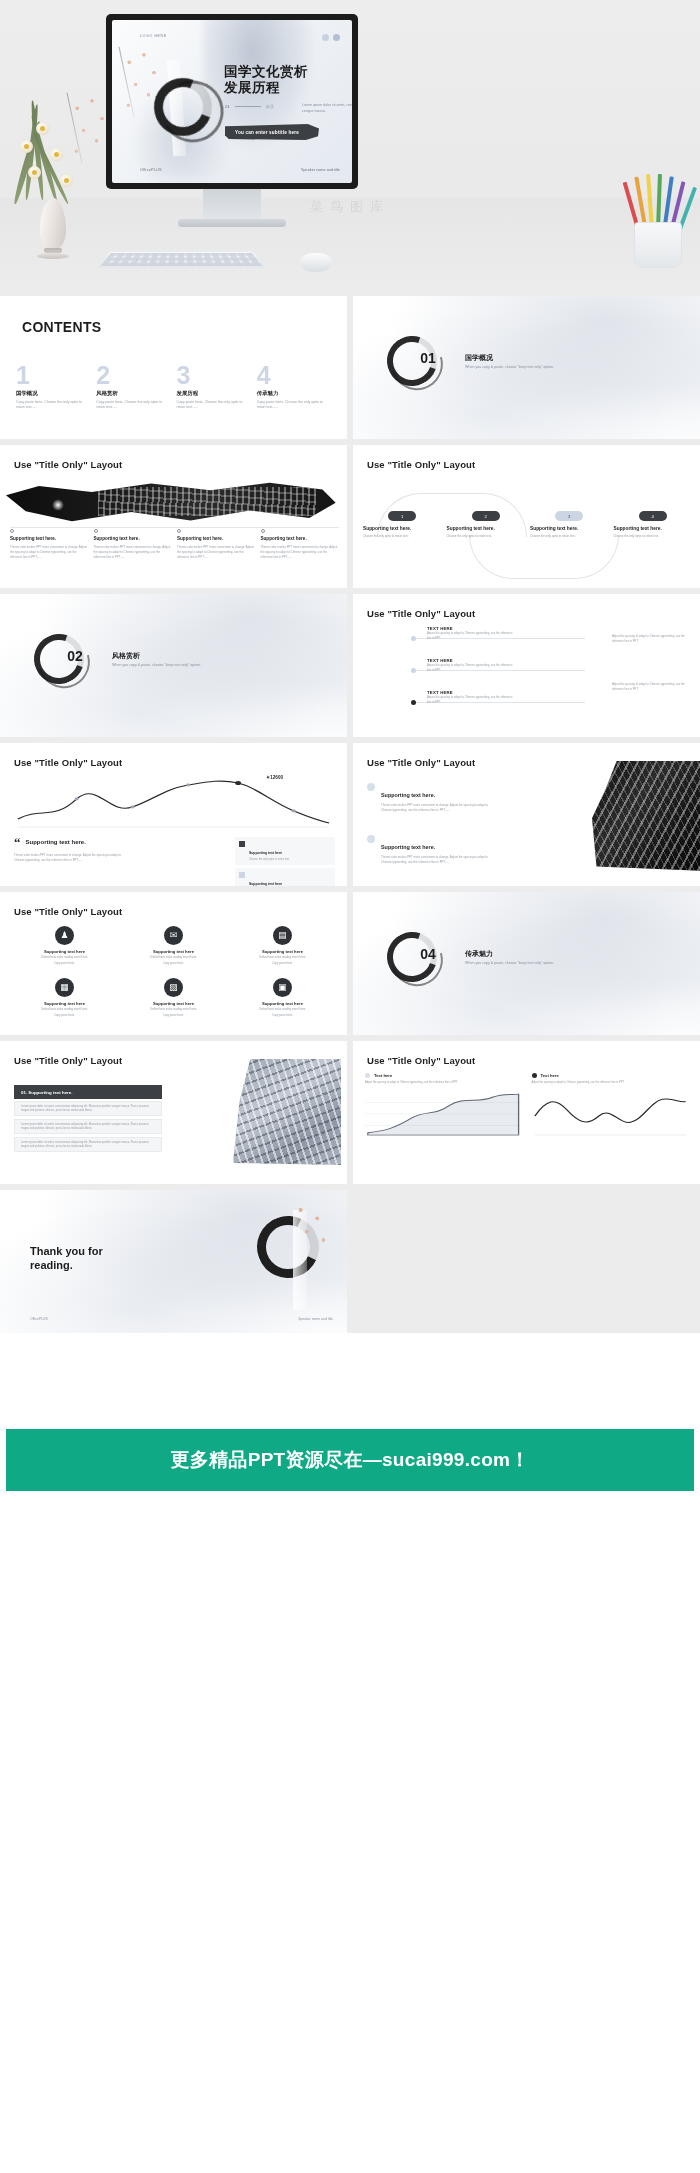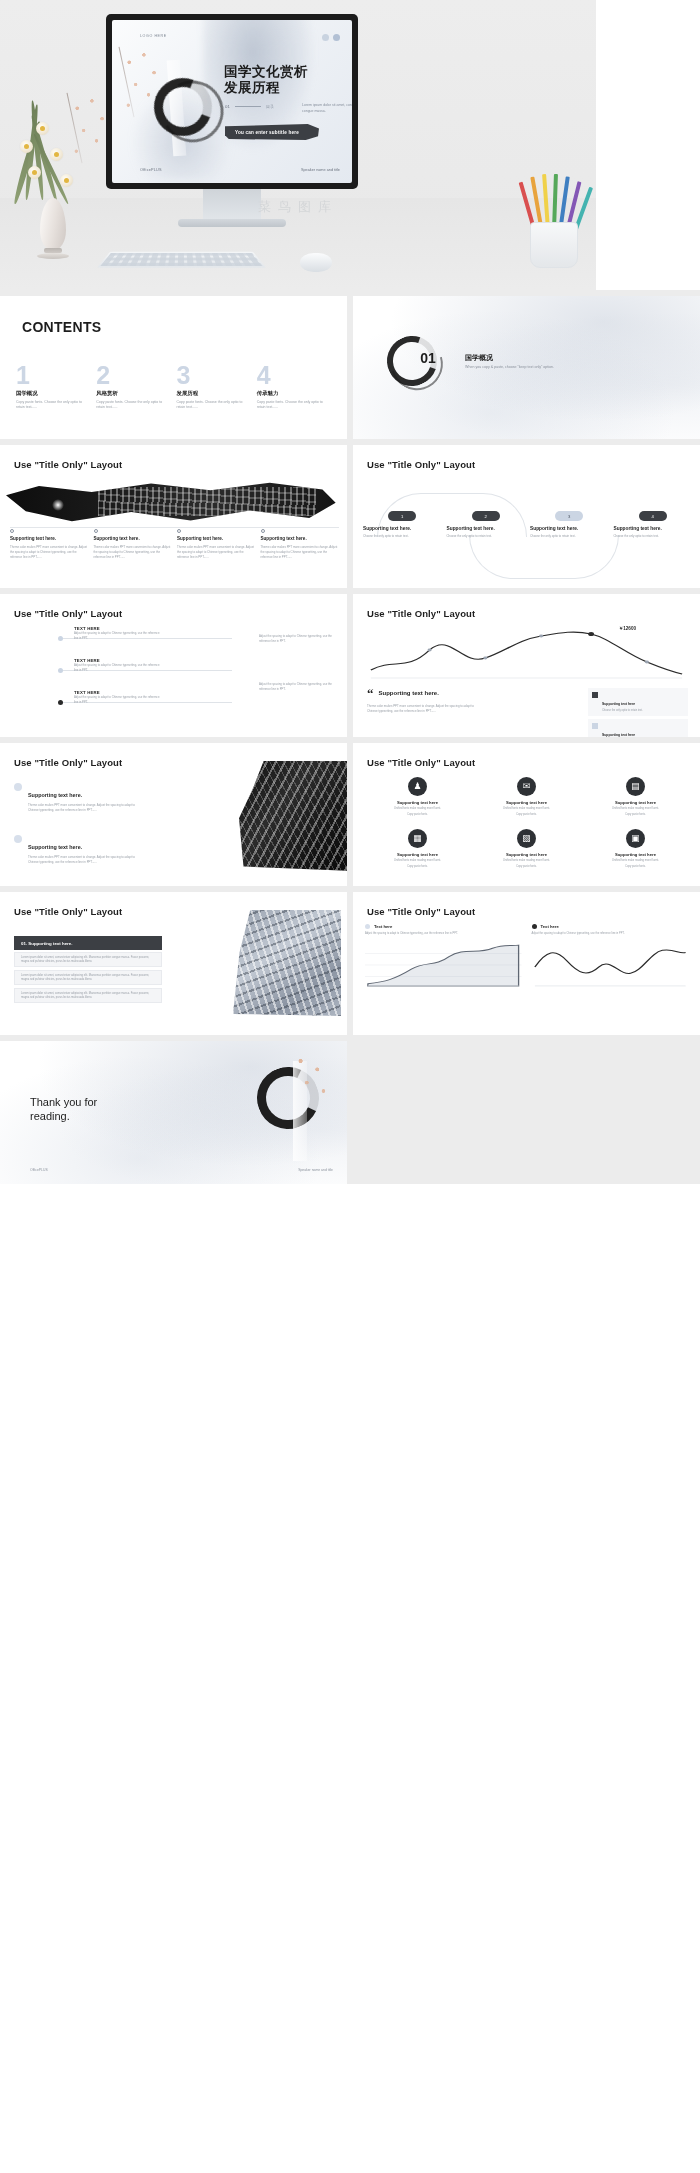--- a/index.html
+++ b/index.html
@@ -4,21 +4,21 @@
 <style>
   * { box-sizing: border-box; margin:0; padding:0; }
   body {
     width:700px; margin:0 auto; background:#ffffff;
     font-family:"Liberation Sans", sans-serif;
     -webkit-font-smoothing:antialiased;
   }
   .page { width:700px; position:relative; }
 
   
-  .hero { position:relative; width:596px; height:290px;
+  .hero { position:relative; width:700px; height:290px;
           background:linear-gradient(180deg,#ededed 0%,#eaeaea 60%,#e8e8e8 100%);
           overflow:hidden; }
   .hero-floor { position:absolute; left:0; top:198px; width:700px; height:92px;
           background:linear-gradient(180deg,#e6e6e6,#ececec); }
   .monitor { position:absolute; left:106px; top:14px; width:252px; height:175px;
           background:#1b1b1b; border-radius:5px; padding:6px; }
   .screen { width:100%; height:100%; border-radius:2px; overflow:hidden;
           position:relative;
           background:linear-gradient(135deg,#fbfcfd 0%,#eff2f6 45%,#e4e9f0 100%); }
   .ink-mountain { position:absolute; left:38%; top:-6%; width:46%; height:86%;
@@ -251,21 +251,21 @@
 
   
   .dual { position:absolute; left:12px; right:12px; top:30px; display:flex; gap:10px; }
   .dual-col { flex:1; }
   .dual-hd { display:flex; gap:4px; align-items:center; font-size:4.2px;
           font-weight:bold; color:#1f1f1f; }
   .dual-bd { font-size:2.6px; color:#9aa0a8; line-height:1.7; margin-top:3px; }
 
   
   .thanks { position:absolute; left:30px; top:54px; font-size:11px;
-          font-weight:normal; color:#1c1c1c; line-height:1.3; }
+          font-weight:bold; color:#1c1c1c; line-height:1.3; }
   .th-enso { position:absolute; right:28px; top:26px; width:62px; height:62px;
           border-radius:50%; border:9px solid #1f1f1f;
           border-right-color:rgba(31,31,31,.12); transform:rotate(-20deg); }
   .th-brush { position:absolute; right:40px; top:20px; width:14px; height:100px;
           background:linear-gradient(90deg,rgba(255,255,255,.8),rgba(255,255,255,.3)); }
   .th-blossom { position:absolute; right:10px; top:8px; width:52px; height:60px;
           background:
             radial-gradient(circle at 30% 20%, rgba(224,176,146,.9) 1.8px, transparent 2.3px),
             radial-gradient(circle at 62% 34%, rgba(224,176,146,.85) 1.7px, transparent 2.2px),
             radial-gradient(circle at 42% 56%, rgba(224,176,146,.8) 1.6px, transparent 2.1px),
@@ -443,20 +443,27 @@
           <div class="pill-bd">Choose the only optio to retain text.</div>
         </div>
         <div>
           <div class="pill">4</div>
           <div class="pill-hd"><span>Supporting text</span> <span>here.</span></div>
           <div class="pill-bd">Choose the only optio to retain text.</div>
         </div>
       </div>
     </div>
 
+    <div class="slide">
+      <div class="slide-mist"></div>
+      <div class="enso enso-s"></div>
+      <div class="enso-num">02</div>
+      <div class="sec-cn">风格赏析</div>
+      <div class="sec-en">When you copy &amp; paste, choose "keep text only" option.</div>
+    </div>
 
     <div class="slide">
       <div class="ttl">Use "Title Only" Layout</div>
       <div class="tl-line" style="left:60px; top:44px; width:172px;"></div>
       <div class="tl-line" style="left:60px; top:76px; width:172px;"></div>
       <div class="tl-line" style="left:60px; top:108px; width:172px;"></div>
       <div class="tl-dot lt" style="left:58px; top:42px;"></div>
       <div class="tl-dot lt" style="left:58px; top:74px;"></div>
       <div class="tl-dot" style="left:58px; top:106px;"></div>
       <div style="position:absolute; left:74px; top:32px;">
@@ -571,20 +578,27 @@
         </div>
         <div class="ico-cell">
           <div class="ico-circ">▣</div>
           <div class="ico-hd">Supporting text here</div>
           <div class="ico-bd">Unified fonts make reading more fluent.</div>
           <div class="ico-bd">Copy paste fonts.</div>
         </div>
       </div>
     </div>
 
+    <div class="slide">
+      <div class="slide-mist"></div>
+      <div class="enso enso-s"></div>
+      <div class="enso-num">04</div>
+      <div class="sec-cn">传承魅力</div>
+      <div class="sec-en">When you copy &amp; paste, choose "keep text only" option.</div>
+    </div>
 
     <div class="slide">
       <div class="ttl">Use "Title Only" Layout</div>
       <div class="tb-photo"></div>
       <div class="tb-head">01. Supporting text here.</div>
       <div class="tb-row" style="top:60px;">Lorem ipsum dolor sit amet, consectetuer adipiscing elit. Maecenas porttitor congue massa. Fusce posuere, magna sed pulvinar ultricies, purus lectus malesuada libero.</div>
       <div class="tb-row" style="top:78px;">Lorem ipsum dolor sit amet, consectetuer adipiscing elit. Maecenas porttitor congue massa. Fusce posuere, magna sed pulvinar ultricies, purus lectus malesuada libero.</div>
       <div class="tb-row" style="top:96px;">Lorem ipsum dolor sit amet, consectetuer adipiscing elit. Maecenas porttitor congue massa. Fusce posuere, magna sed pulvinar ultricies, purus lectus malesuada libero.</div>
     </div>
 
@@ -628,15 +642,16 @@
         <div>Thank you for</div>
         <div>reading.</div>
       </div>
       <div class="th-foot-l">OfficePLUS</div>
       <div class="th-foot-r">Speaker name and title</div>
     </div>
 
   </div>
 
   <div class="gap"></div>
+  <div class="banner-teal" style="background: rgb(15, 169, 133);">更多精品PPT资源尽在—sucai999.com！</div>
   <div class="tail"></div>
 
 </div>
 
 </body></html>

